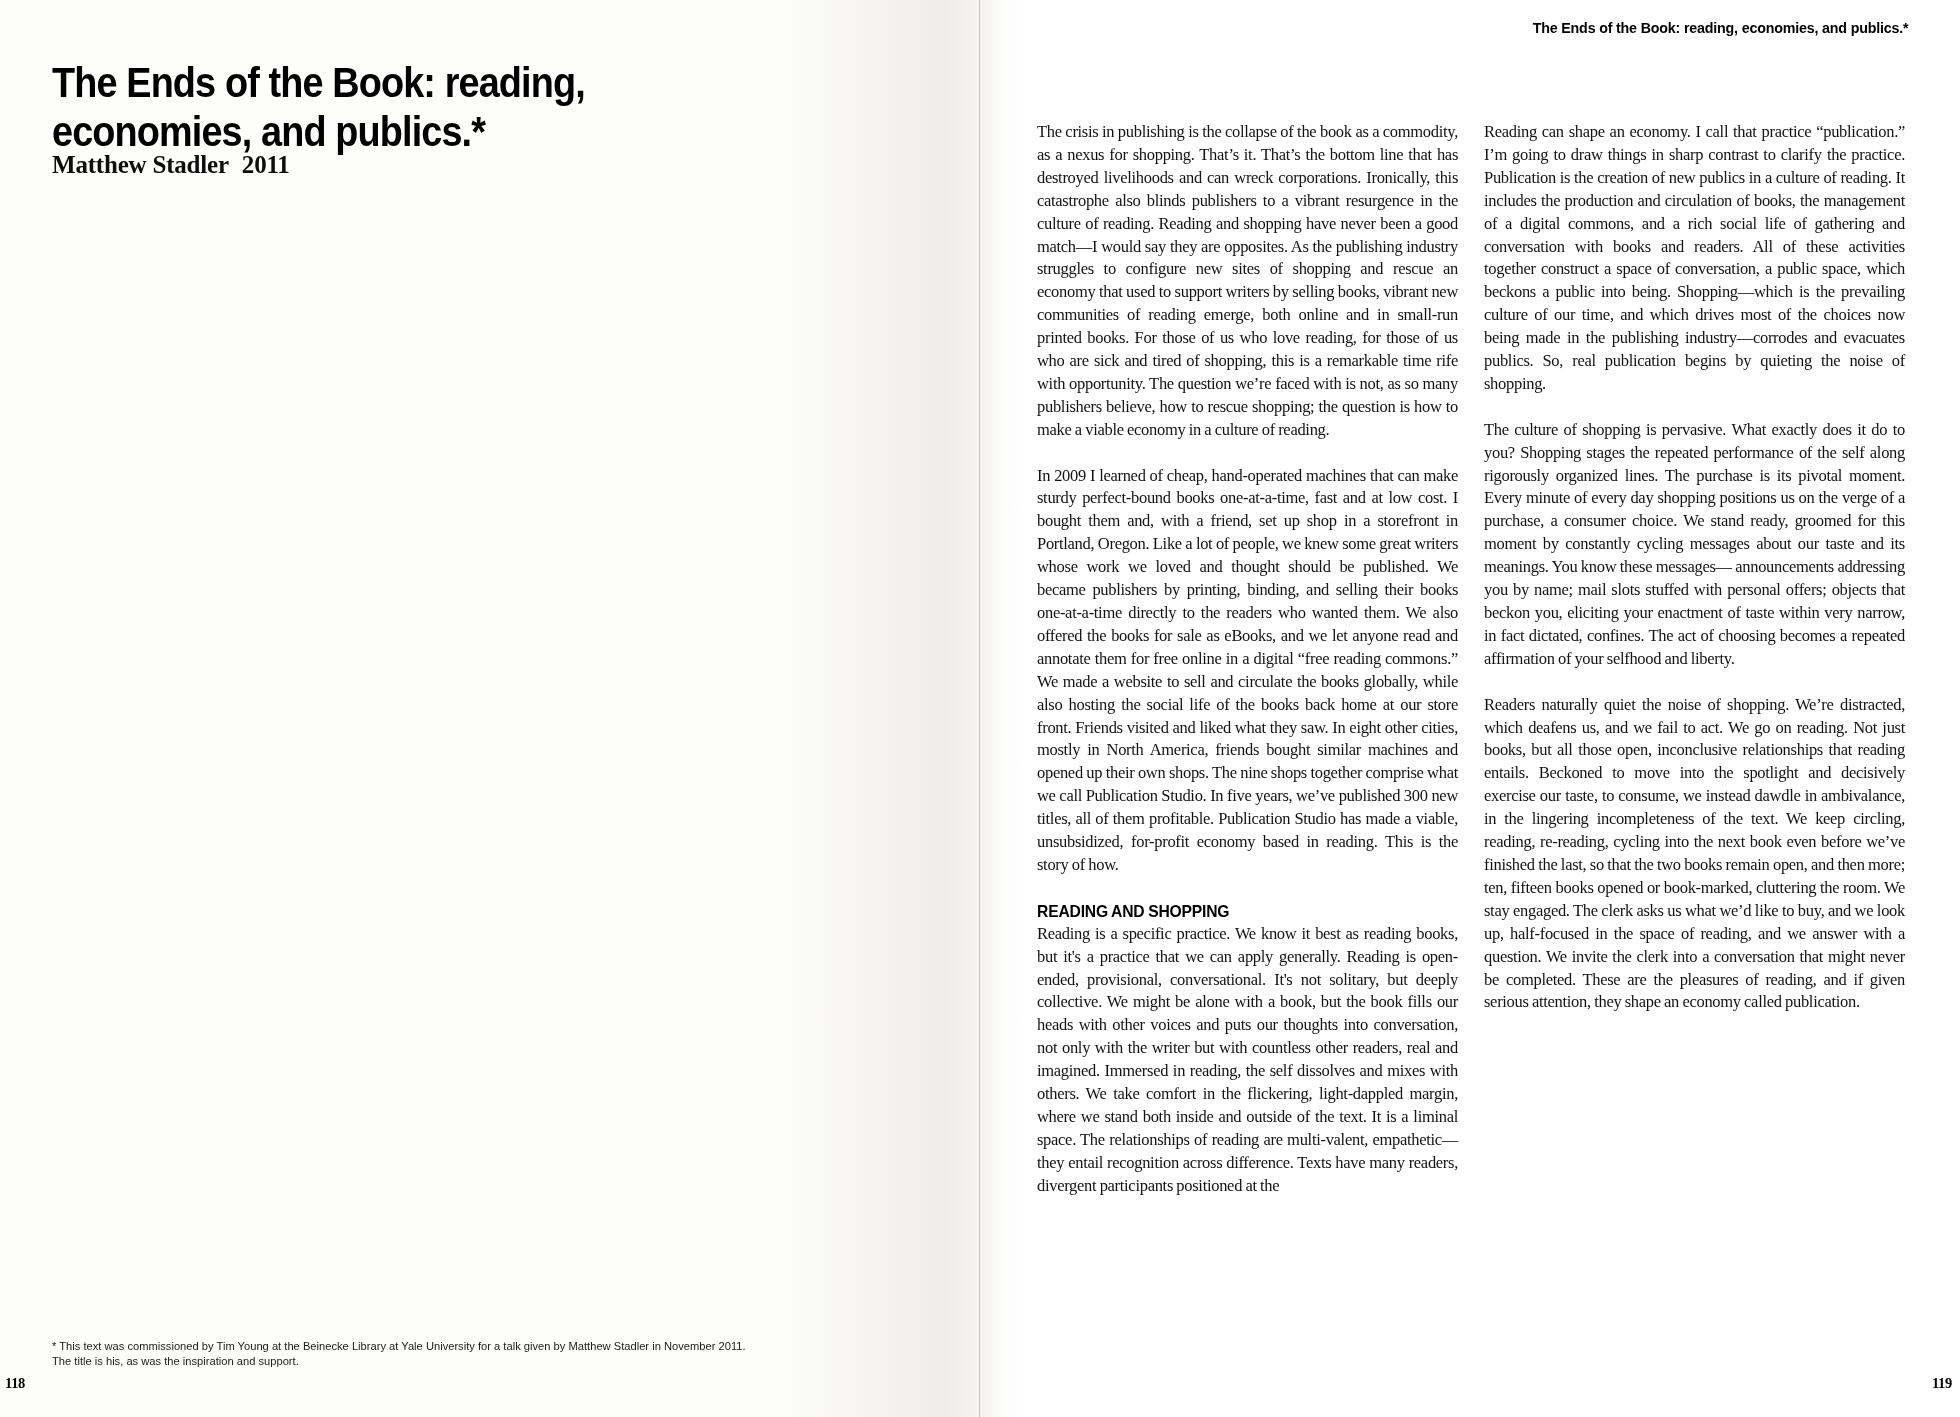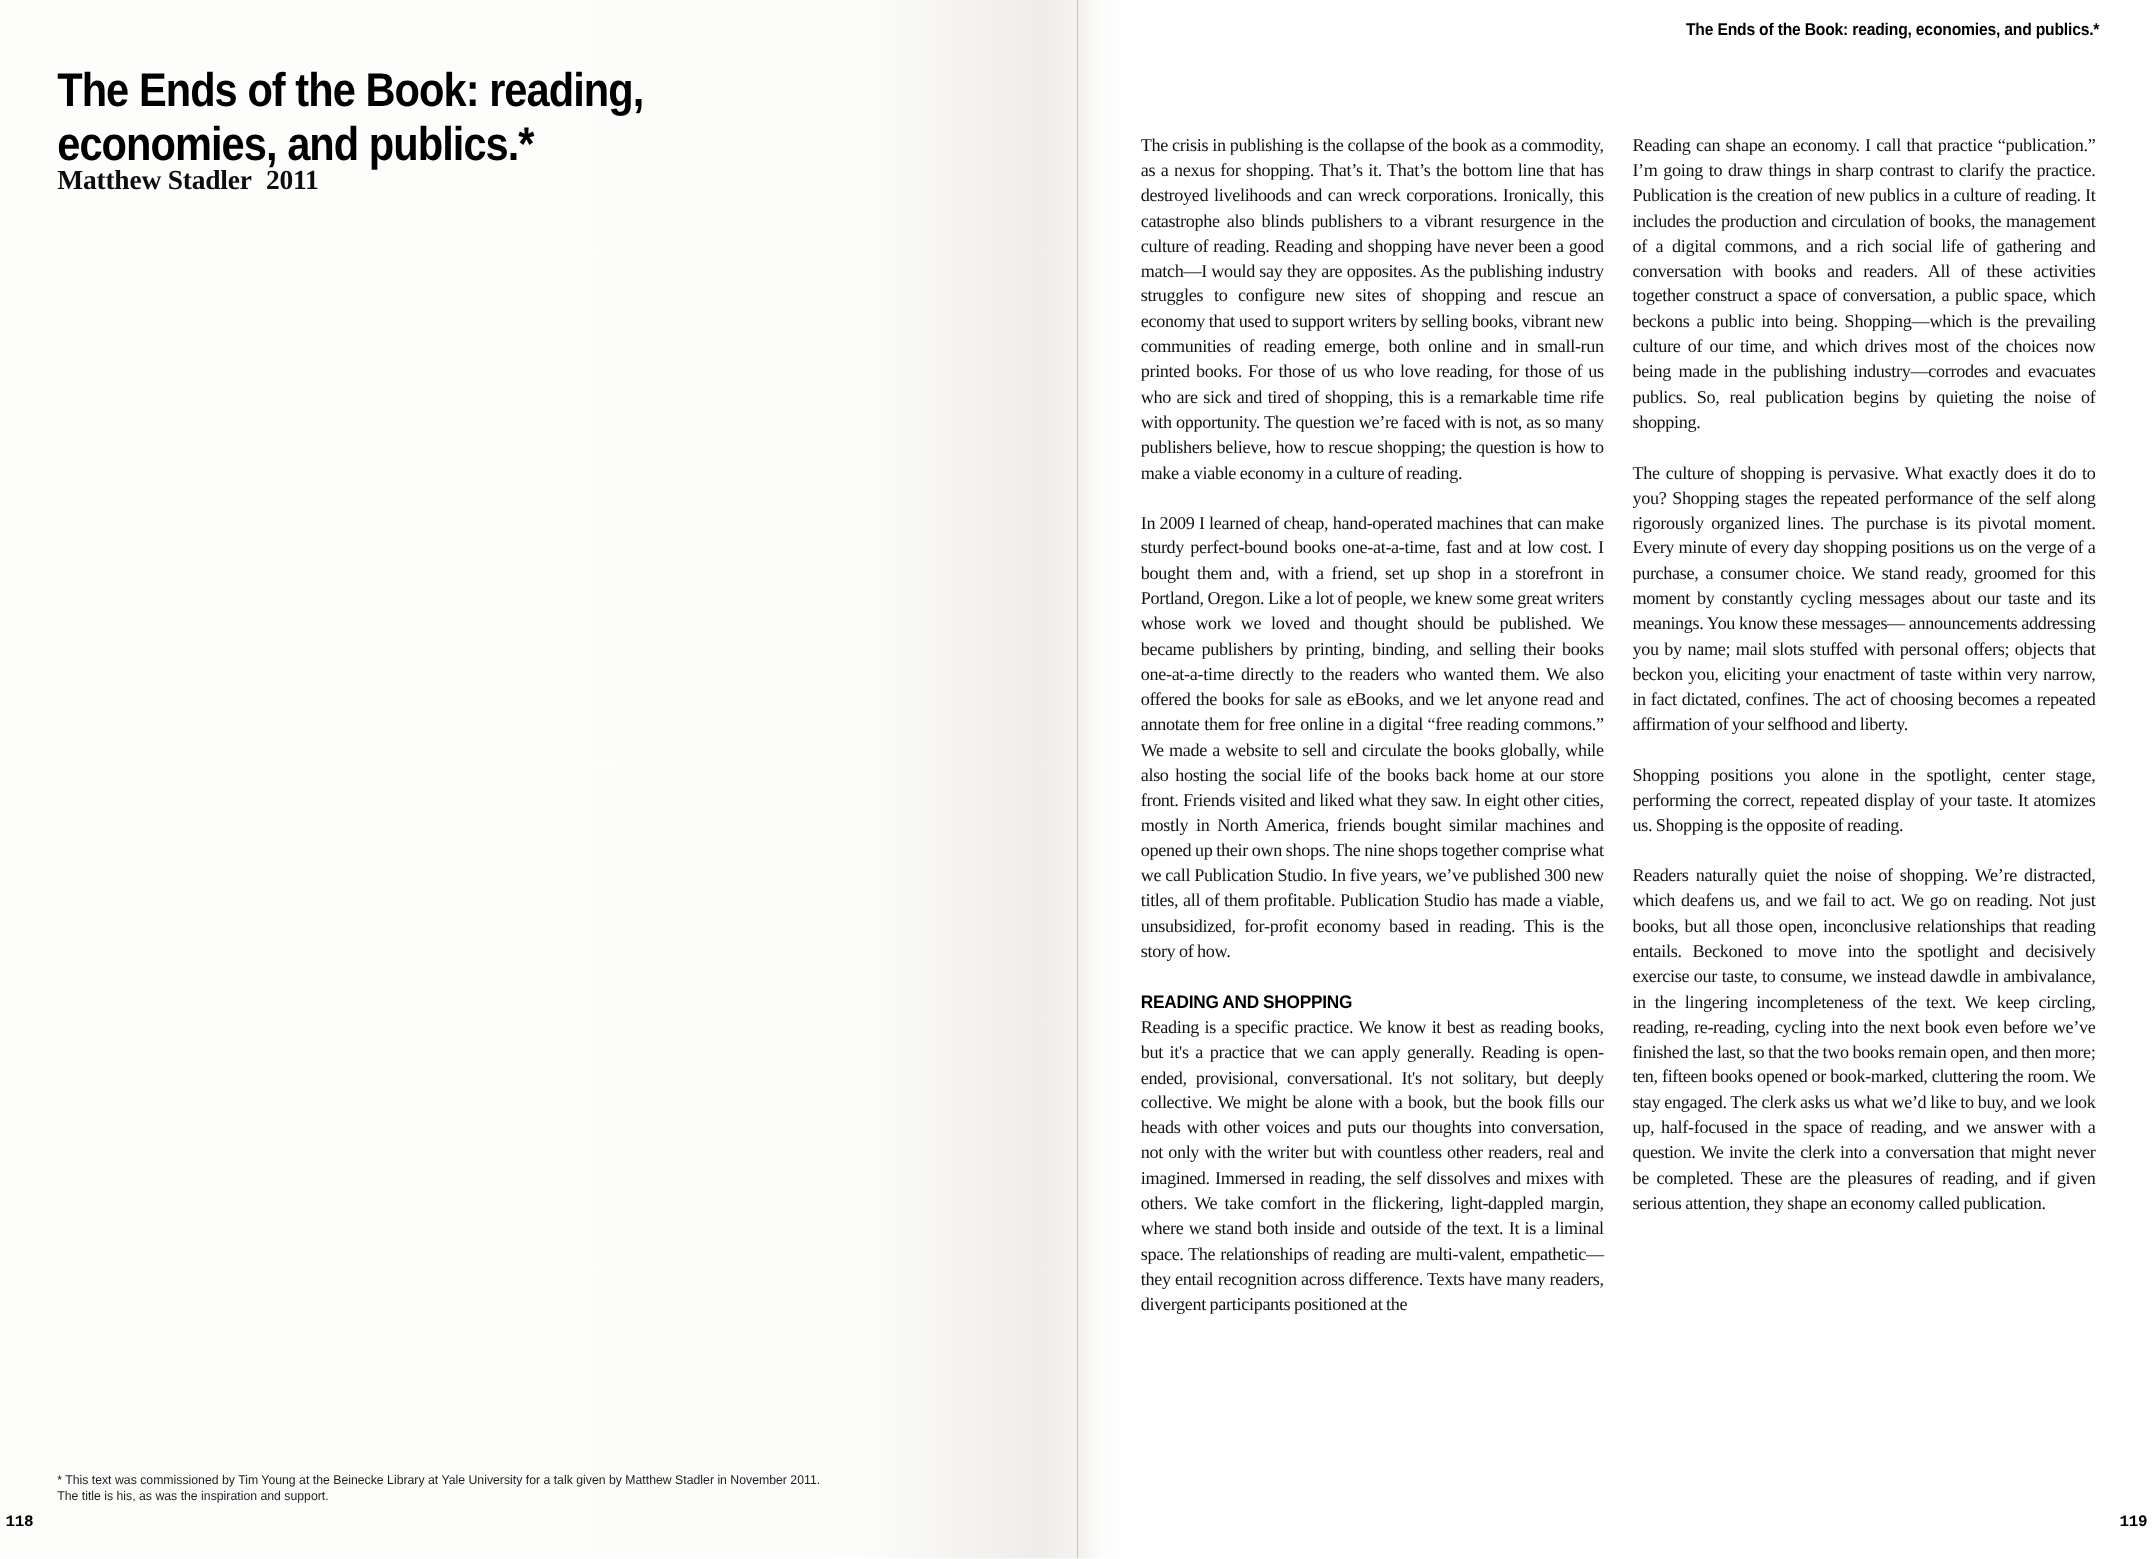--- a/index.html
+++ b/index.html
@@ -44,21 +44,21 @@
   .byline .year { margin-left: 13px; font-weight: 600; }
   .footnote {
     position: absolute; left: 52px; top: 1339px; width: 780px;
     font-family: "Liberation Sans", sans-serif;
     font-size: 11.5px; line-height: 15px; color: #1c1c1c;
     transform: scaleX(0.97); transform-origin: left top;
   }
   .fn-line { display: block; }
   .pagenum {
     position: absolute; bottom: 25px;
-    font-family: Liberation Mono, monospace;
+    font-family: Liberation Serif, serif;
     font-weight: 700; font-size: 14.5px; color: #000;
     letter-spacing: -0.3px;
   }
   .pagenum-left { left: 5px; }
   .pagenum-right { right: 8px; margin-top: 48px; }
 
   
   .running-header {
     position: absolute; right: 52px; top: 19px;
     font-family: "Liberation Sans", sans-serif;
@@ -115,21 +115,20 @@
     <div class="columns">
       <div class="col">
         <p>The crisis in publishing is the collapse of the book as a commodity, as a nexus for shopping. That’s it. That’s the bottom line that has destroyed livelihoods and can wreck corporations. Ironically, this catastrophe also blinds publishers to a vibrant resurgence in the culture of reading. Reading and shopping have never been a good match—I would say they are opposites. As the publishing industry struggles to configure new sites of shopping and rescue an economy that used to support writers by selling books, vibrant new communities of reading emerge, both online and in small-run printed books. For those of us who love reading, for those of us who are sick and tired of shopping, this is a remarkable time rife with opportunity. The question we’re faced with is not, as so many publishers believe, how to rescue shopping; the question is how to make a viable economy in a culture of reading.</p>
         <p>In 2009 I learned of cheap, hand-operated machines that can make sturdy perfect-bound books one-at-a-time, fast and at low cost. I bought them and, with a friend, set up shop in a storefront in Portland, Oregon. Like a lot of people, we knew some great writers whose work we loved and thought should be published. We became publishers by printing, binding, and selling their books one-at-a-time directly to the readers who wanted them. We also offered the books for sale as eBooks, and we let anyone read and annotate them for free online in a digital “free reading commons.” We made a website to sell and circulate the books globally, while also hosting the social life of the books back home at our store front. Friends visited and liked what they saw. In eight other cities, mostly in North America, friends bought similar machines and opened up their own shops. The nine shops together comprise what we call Publication Studio. In five years, we’ve published 300 new titles, all of them profitable.  Publication Studio has made a viable, unsubsidized, for-profit economy based in reading. This is the story of how.</p>
         <h2 class="section-heading">READING AND SHOPPING</h2>
         <p>Reading is a specific practice. We know it best as reading books, but it's a practice that we can apply generally. Reading is open-ended, provisional, conversational. It's not solitary, but deeply collective. We might be alone with a book, but the book fills our heads with other voices and puts our thoughts into conversation, not only with the writer but with countless other readers, real and imagined. Immersed in reading, the self dissolves and mixes with others. We take comfort in the flickering, light-dappled margin, where we stand both inside and outside of the text. It is a liminal space. The relationships of reading are multi-valent, empathetic—they entail recognition across difference. Texts have many readers, divergent participants positioned at the</p>
       </div>
       <div class="col">
         <p>Reading can shape an economy. I call that practice “publication.” I’m going to draw things in sharp contrast to clarify the practice. Publication is the creation of new publics in a culture of reading. It includes the production and circulation of books, the management of a digital commons, and a rich social life of gathering and conversation with books and readers. All of these activities together construct a space of conversation, a public space, which beckons a public into being. Shopping—which is the prevailing culture of our time, and which drives most of the choices now being made in the publishing industry—corrodes and evacuates publics. So, real publication begins by quieting the noise of shopping.</p>
         <p>The culture of shopping is pervasive. What exactly does it do to you? Shopping stages the repeated performance of the self along rigorously organized lines. The purchase is its pivotal moment. Every minute of every day shopping positions us on the verge of a purchase, a consumer choice. We stand ready, groomed for this moment by constantly cycling messages about our taste and its meanings. You know these messages— announcements addressing you by name; mail slots stuffed with personal offers; objects that beckon you, eliciting your enactment of taste within very narrow, in fact dictated, confines. The act of choosing becomes a repeated affirmation of your selfhood and liberty.</p>
-        <p>Shopping positions you alone in the spotlight, center stage, performing the correct, repeated display of your taste. It atomizes us. Shopping is the opposite of reading.</p>
         <p>Readers naturally quiet the noise of shopping. We’re distracted, which deafens us, and we fail to act. We go on reading. Not just books, but all those open, inconclusive relationships that reading entails. Beckoned to move into the spotlight and decisively exercise our taste, to consume, we instead dawdle in ambivalance, in the lingering incompleteness of the text. We keep circling, reading, re-reading, cycling into the next book even before we’ve finished the last, so that the two books remain open, and then more; ten, fifteen books opened or book-marked, cluttering the room. We stay engaged. The clerk asks us what we’d like to buy, and we look up, half-focused in the space of reading, and we answer with a question. We invite the clerk into a conversation that might never be completed. These are the pleasures of reading, and if given serious attention, they shape an economy called publication.</p>
       </div>
     </div>
 
     <div class="pagenum pagenum-right">119</div>
   </section>
 
 </div>
 
 </body></html>

